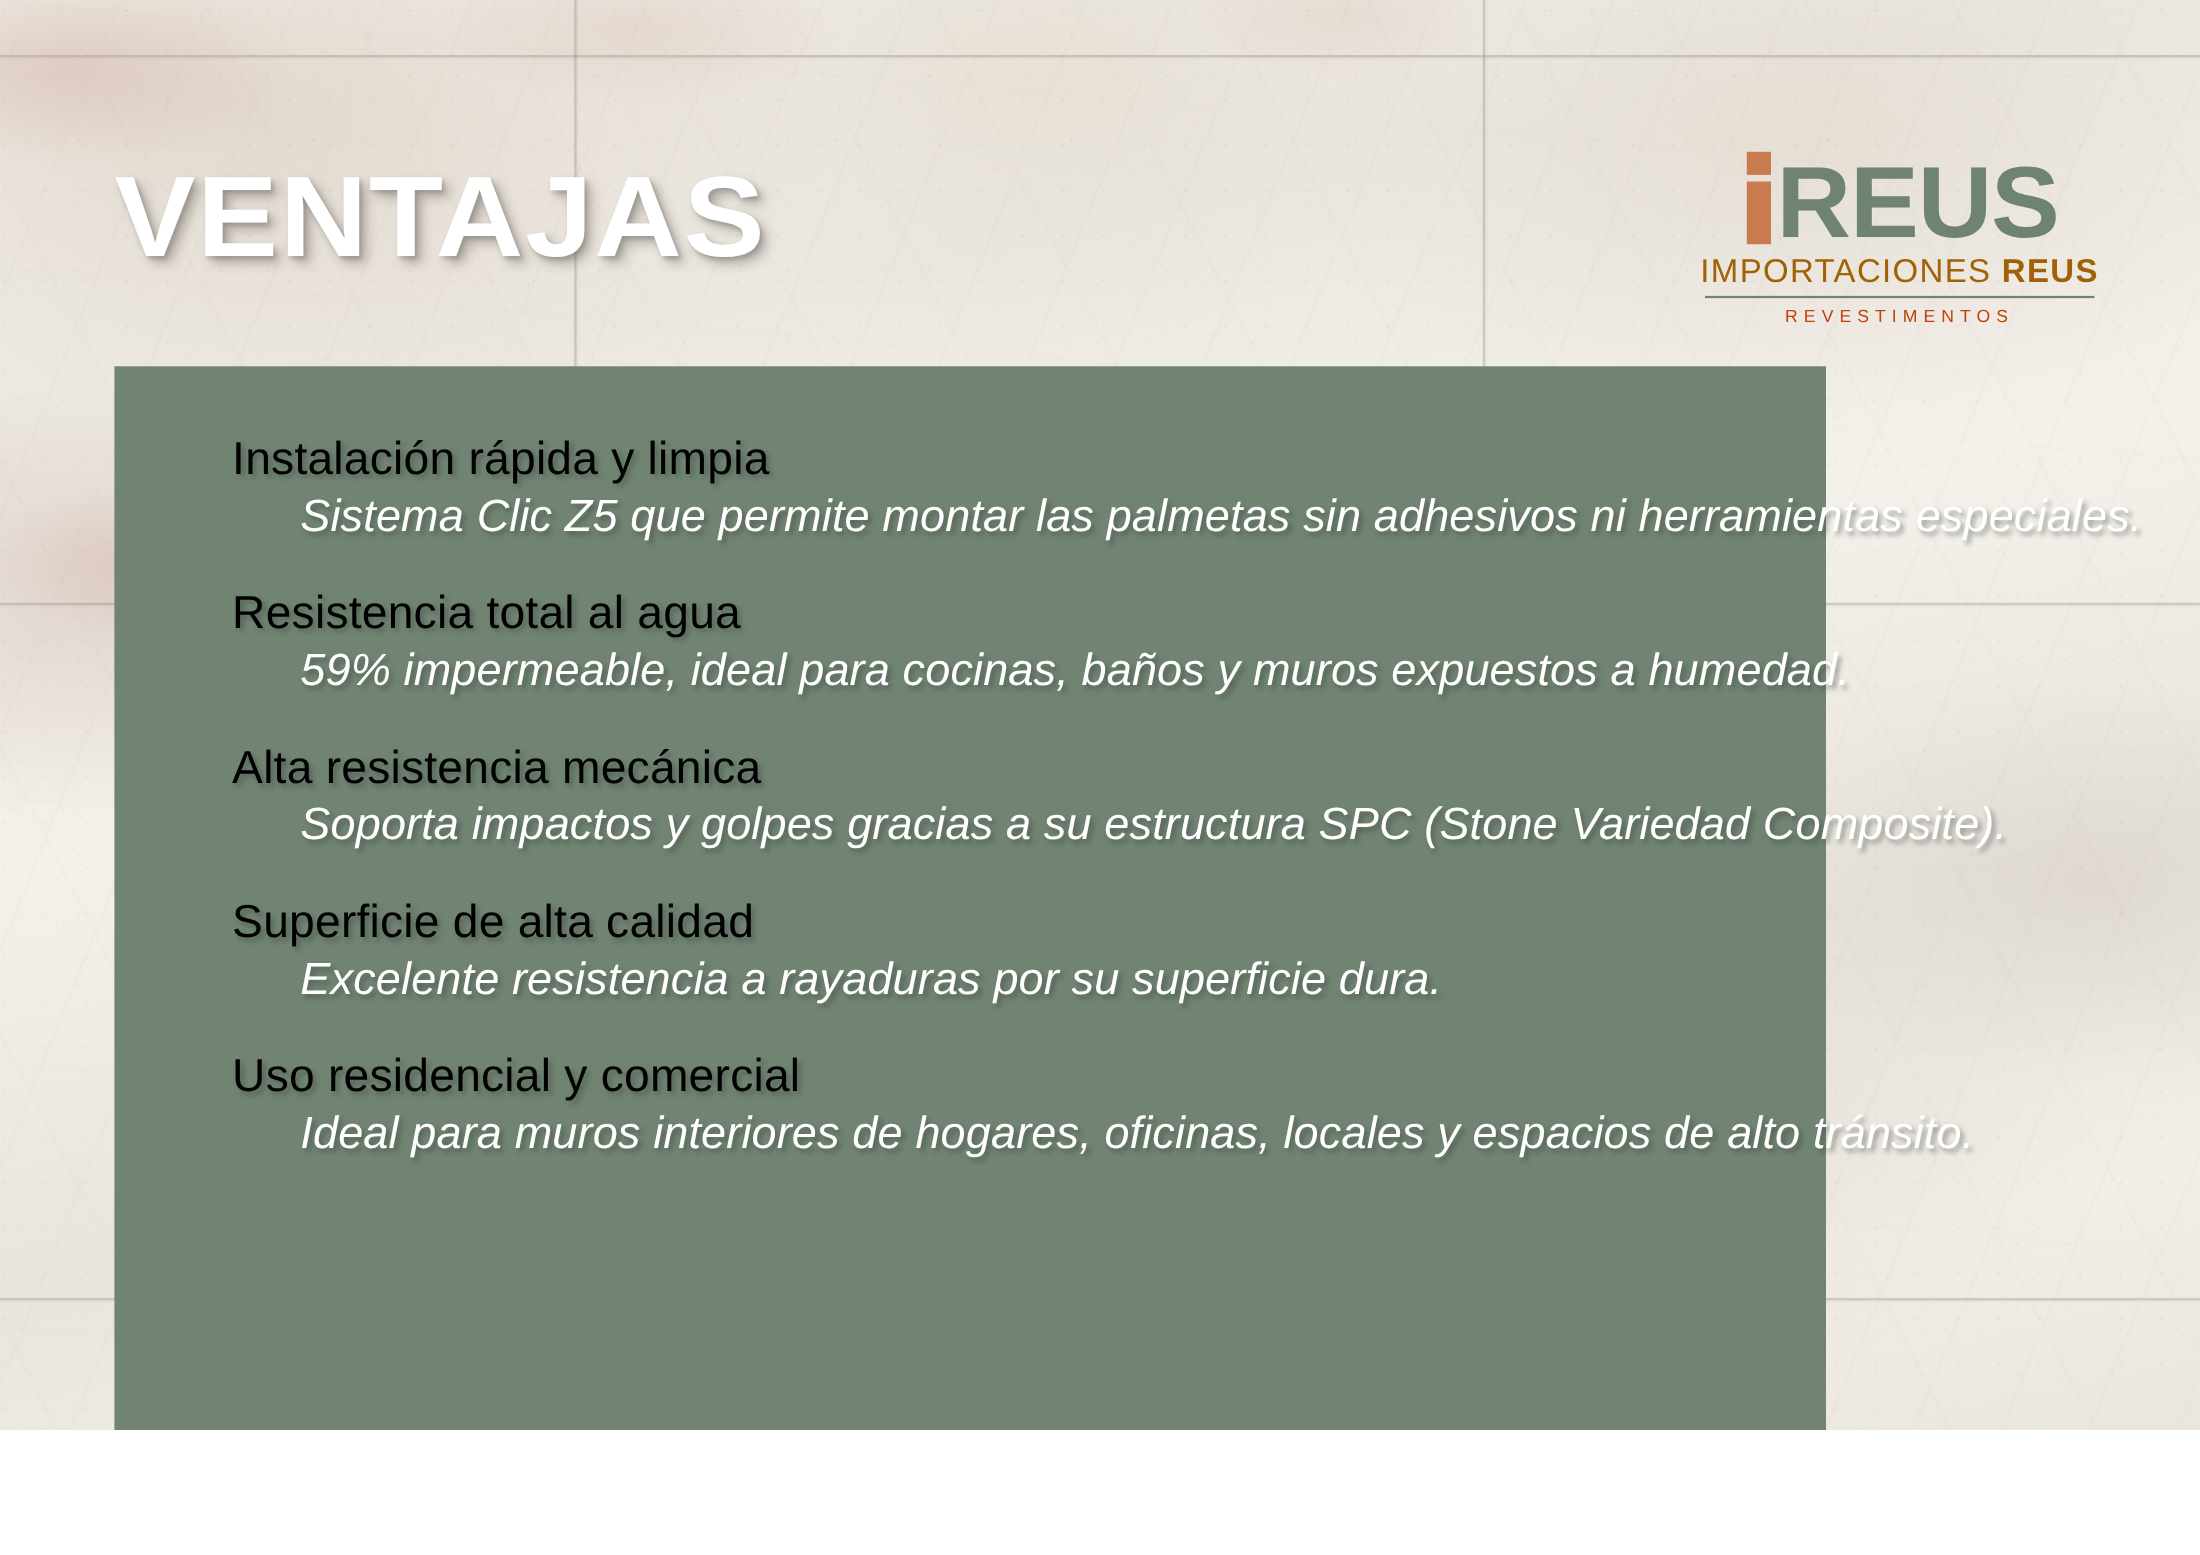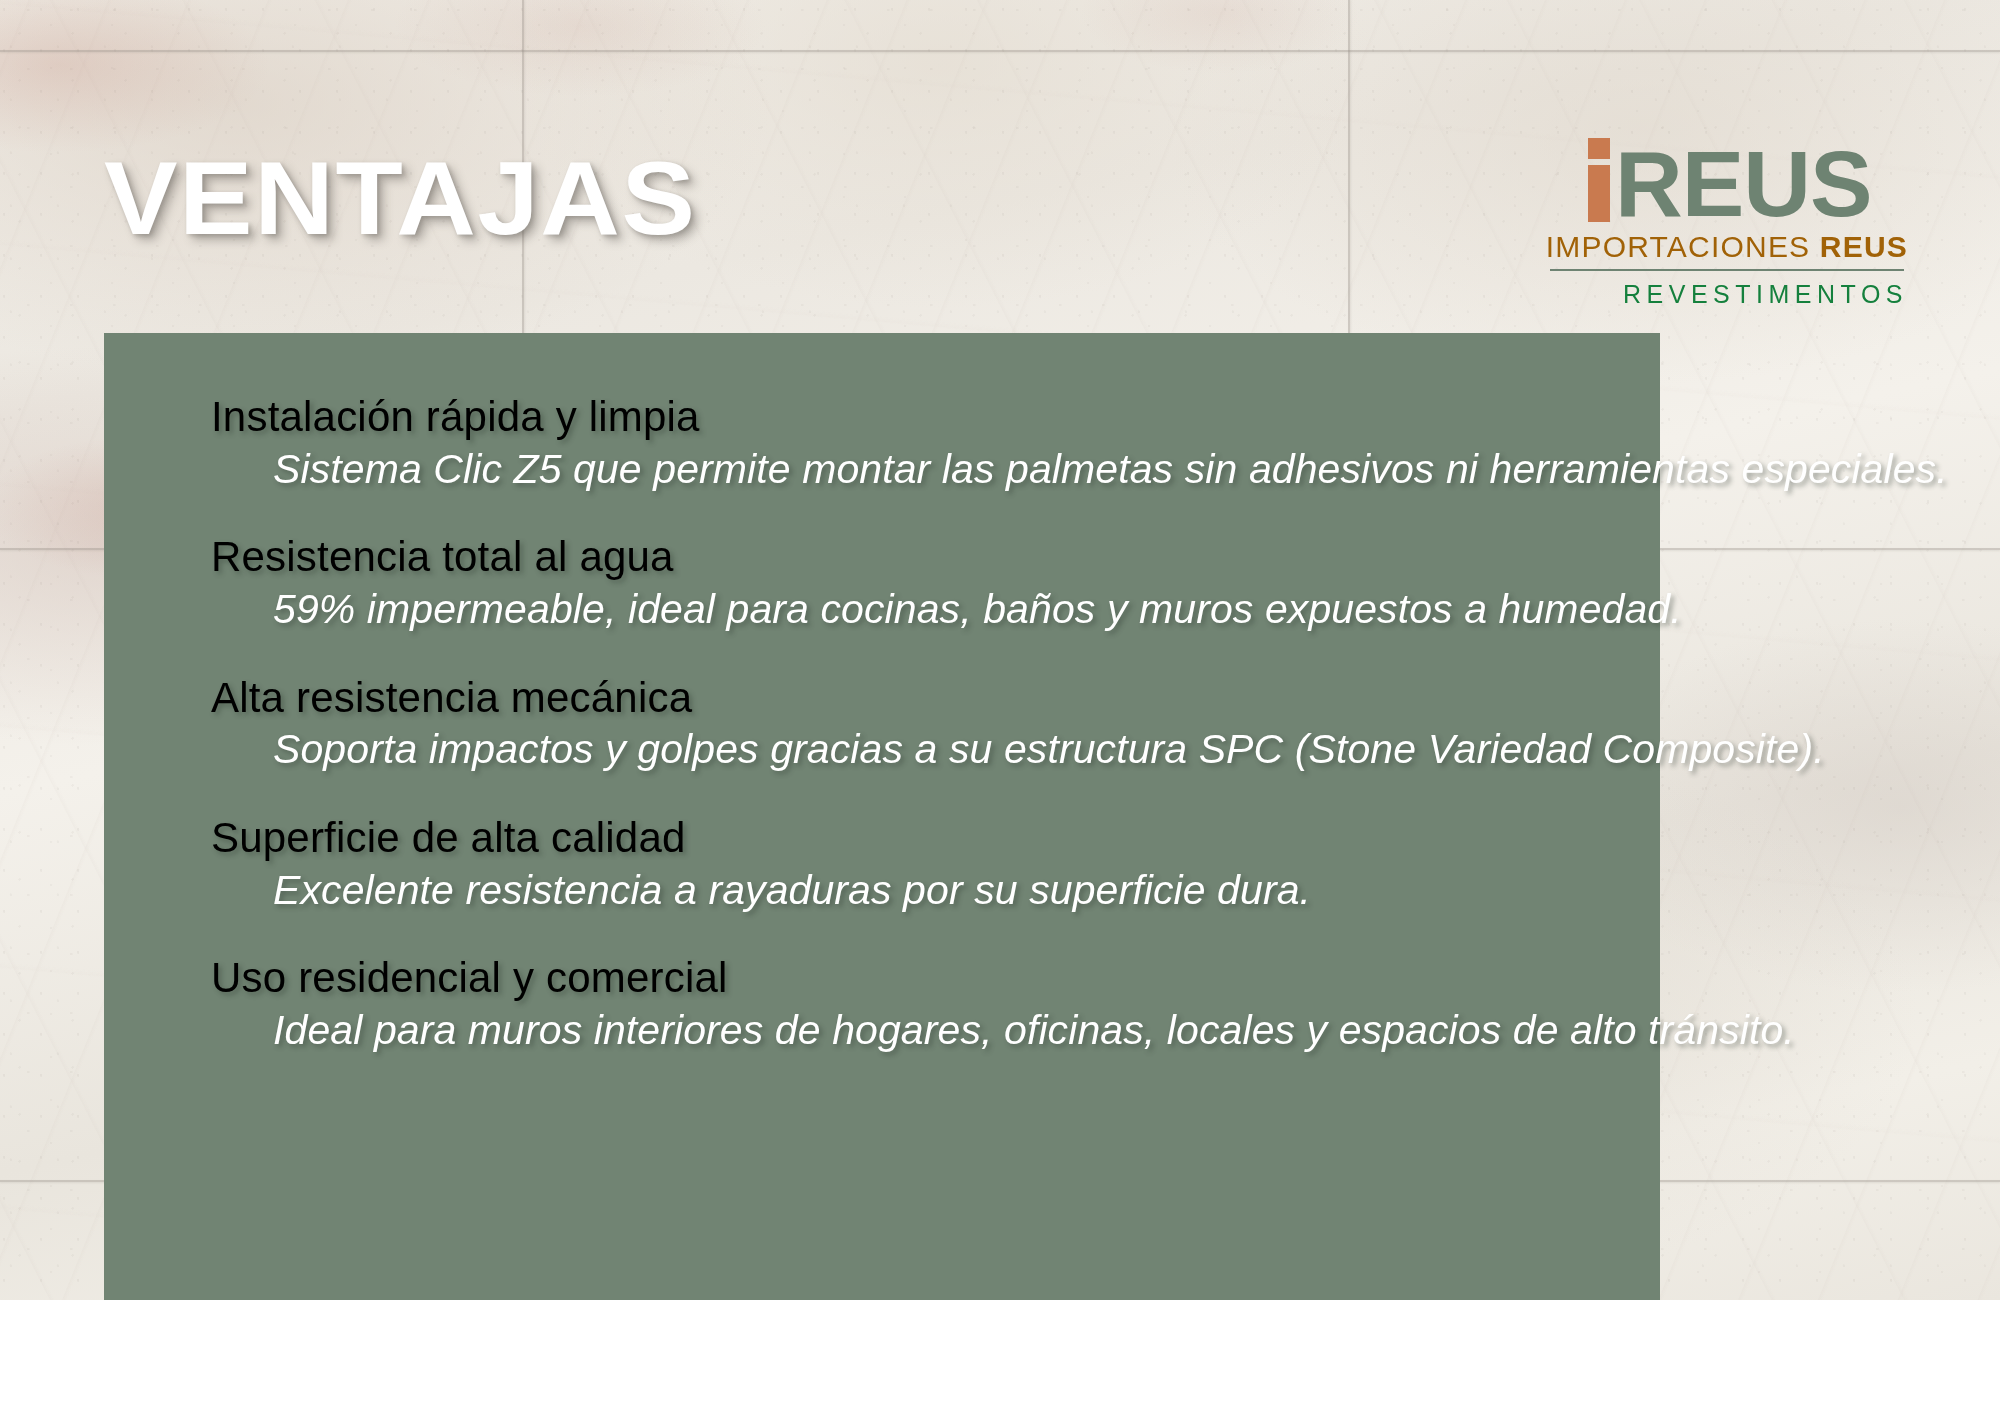--- a/index.html
+++ b/index.html
@@ -109,21 +109,21 @@
     white-space: nowrap;
     z-index: 4;
   }
 
   
   .logo {
     position: absolute;
     right: 92px;
     top: 136px;
     z-index: 4;
-    text-align: right;
+    text-align: center;
     user-select: none;
     margin-left: 12px;
   }
   .logo-row {
     display: flex;
     align-items: flex-end;
     justify-content: center;
     gap: 5px;
     height: 86px;
   }
@@ -166,24 +166,24 @@
   }
   .logo-sub .light { font-weight: 400; }
   .logo-rule {
     height: 2px;
     background: #6e8372;
     margin: 5px 4px 0 4px;
   }
   .logo-tag {
     margin-top: 9px;
     font-family: "Liberation Sans Narrow", "Liberation Sans", sans-serif;
-    font-size: 25px;
+    font-size: 16px;
     font-weight: 400;
     letter-spacing: 5.5px;
-    color: #15803d;
+    color: #c2410c;
     white-space: nowrap;
   }
 
   
   .panel {
     position: absolute;
     left: 104px;
     top: 333px;
     width: 1556px;
     height: 1002px;

